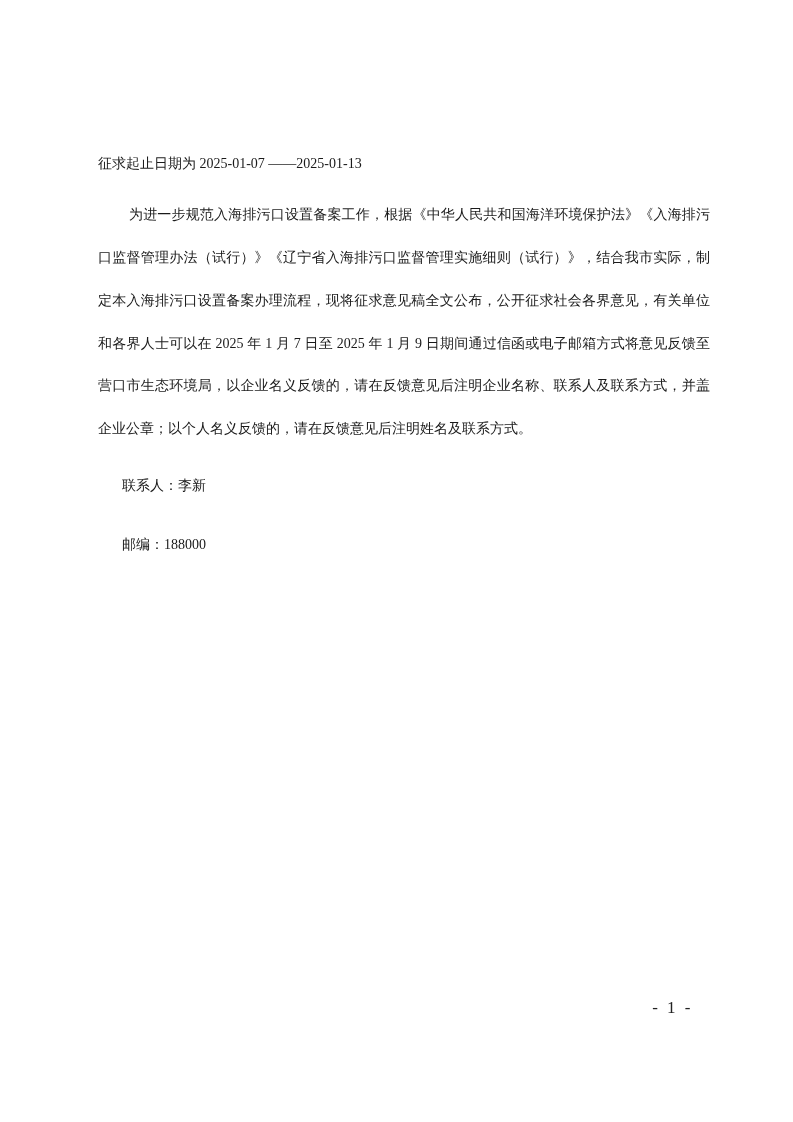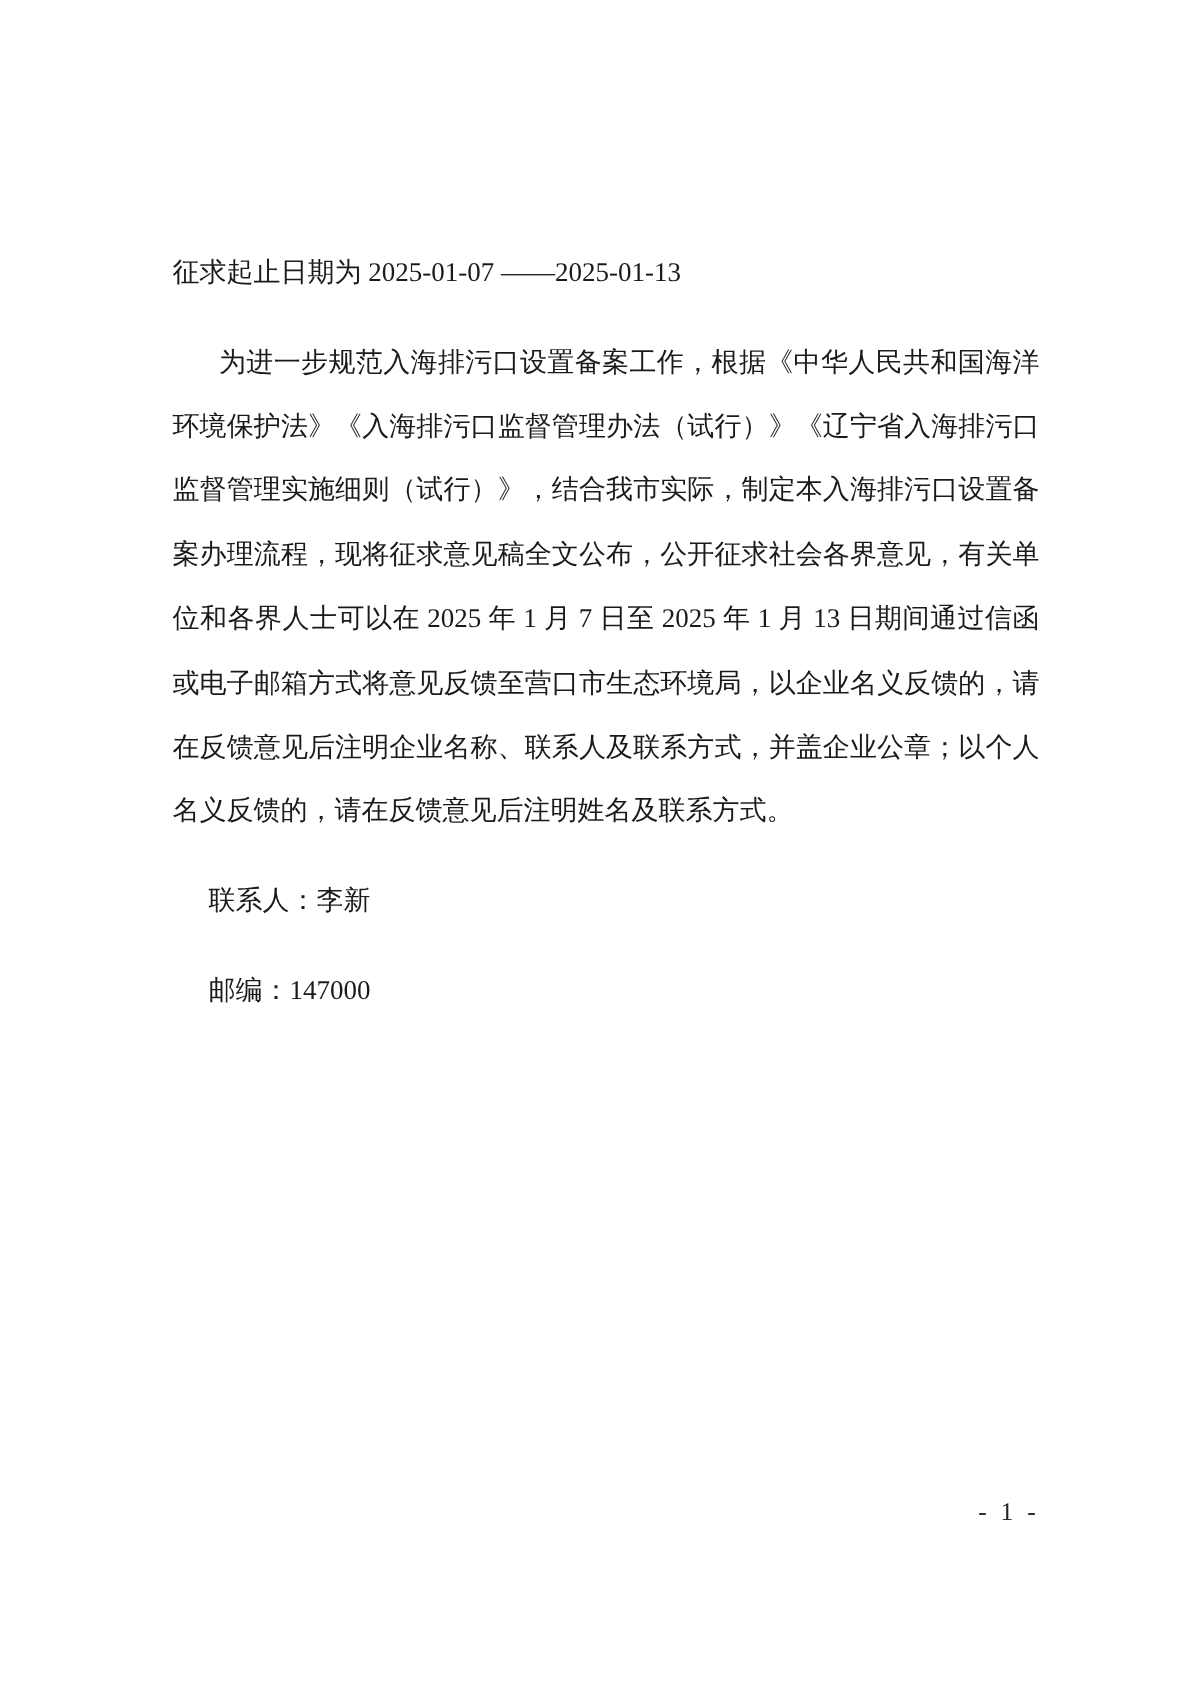--- a/index.html
+++ b/index.html
@@ -16,22 +16,22 @@
     font-family: "Liberation Serif", "DejaVu Serif", serif;
     color: #1a1a1a;
   }
   .content {
     position: absolute;
     top: 143px;
     left: 98px;
     width: 612px;
   }
   .content p {
-    margin: 17px;
-    font-size: 18px;
+    margin: 0;
+    font-size: 14px;
     line-height: 42.8px;
     text-align: justify;
   }
   .date-line {
     text-align: left !important;
     text-indent: 0;
   }
   .body-para {
     margin-top: 8.5px !important;
     text-indent: 31px;
@@ -53,18 +53,18 @@
     color: #222222;
     font-family: "Liberation Serif", "DejaVu Serif", serif;
   }
 </style>
 </head>
 <body>
 
 <div class="page">
   <div class="content">
     <p class="date-line">征求起止日期为 2025-01-07 ——2025-01-13</p>
-    <p class="body-para">为进一步规范入海排污口设置备案工作，根据《中华人民共和国海洋环境保护法》《入海排污口监督管理办法（试行）》《辽宁省入海排污口监督管理实施细则（试行）》，结合我市实际，制定本入海排污口设置备案办理流程，现将征求意见稿全文公布，公开征求社会各界意见，有关单位和各界人士可以在 2025 年 1 月 7 日至 2025 年 1 月 13 日期间通过信函或电子邮箱方式将意见反馈至营口市生态环境局，以企业名义反馈的，请在反馈意见后注明企业名称、联系人及联系方式，并盖企业公章；以个人名义反馈的，请在反馈意见后注明姓名及联系方式。</p>
+    <p class="body-para">为进一步规范入海排污口设置备案工作，根据《中华人民共和国海洋环境保护法》《入海排污口监督管理办法（试行）》《辽宁省入海排污口监督管理实施细则（试行）》，结合我市实际，制定本入海排污口设置备案办理流程，现将征求意见稿全文公布，公开征求社会各界意见，有关单位和各界人士可以在 2025 年 1 月 7 日至 2025 年 1 月 9 日期间通过信函或电子邮箱方式将意见反馈至营口市生态环境局，以企业名义反馈的，请在反馈意见后注明企业名称、联系人及联系方式，并盖企业公章；以个人名义反馈的，请在反馈意见后注明姓名及联系方式。</p>
     <p class="contact first">联系人：李新</p>
-    <p class="contact">邮编：147000</p>
+    <p class="contact">邮编：188000</p>
   </div>
   <div class="page-number">- 1 -</div>
 </div>
 
 </body></html>

